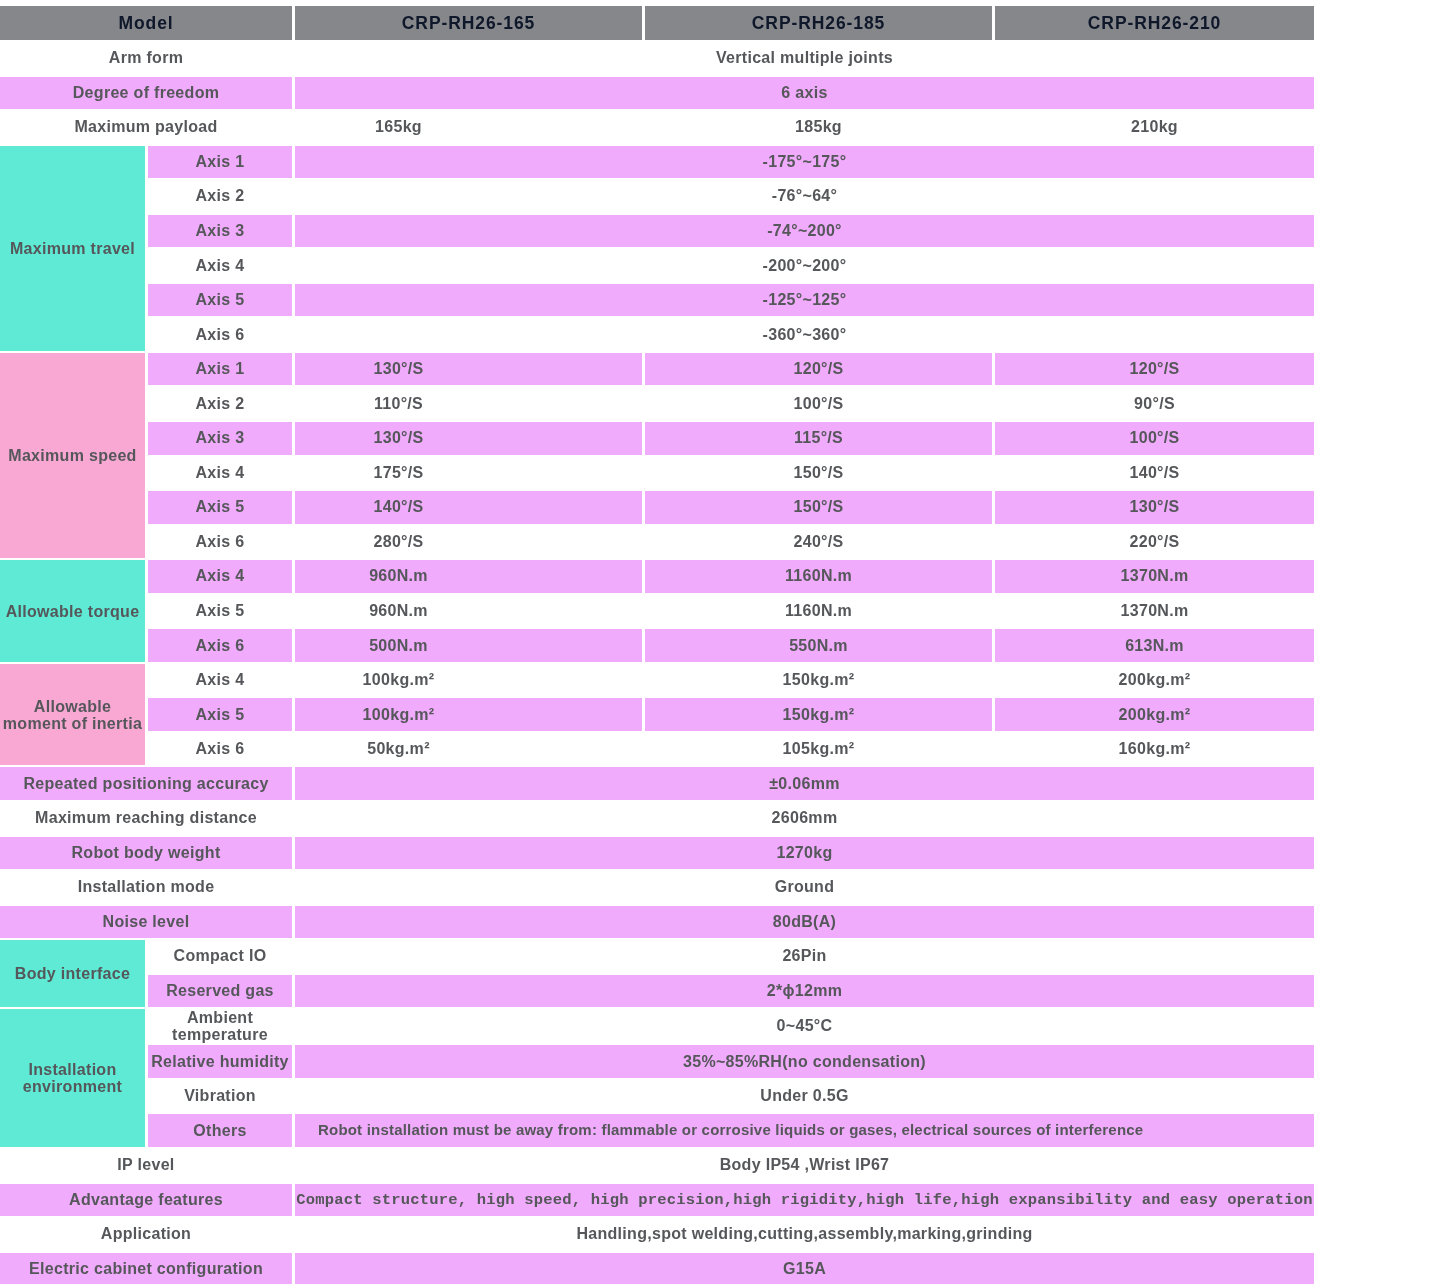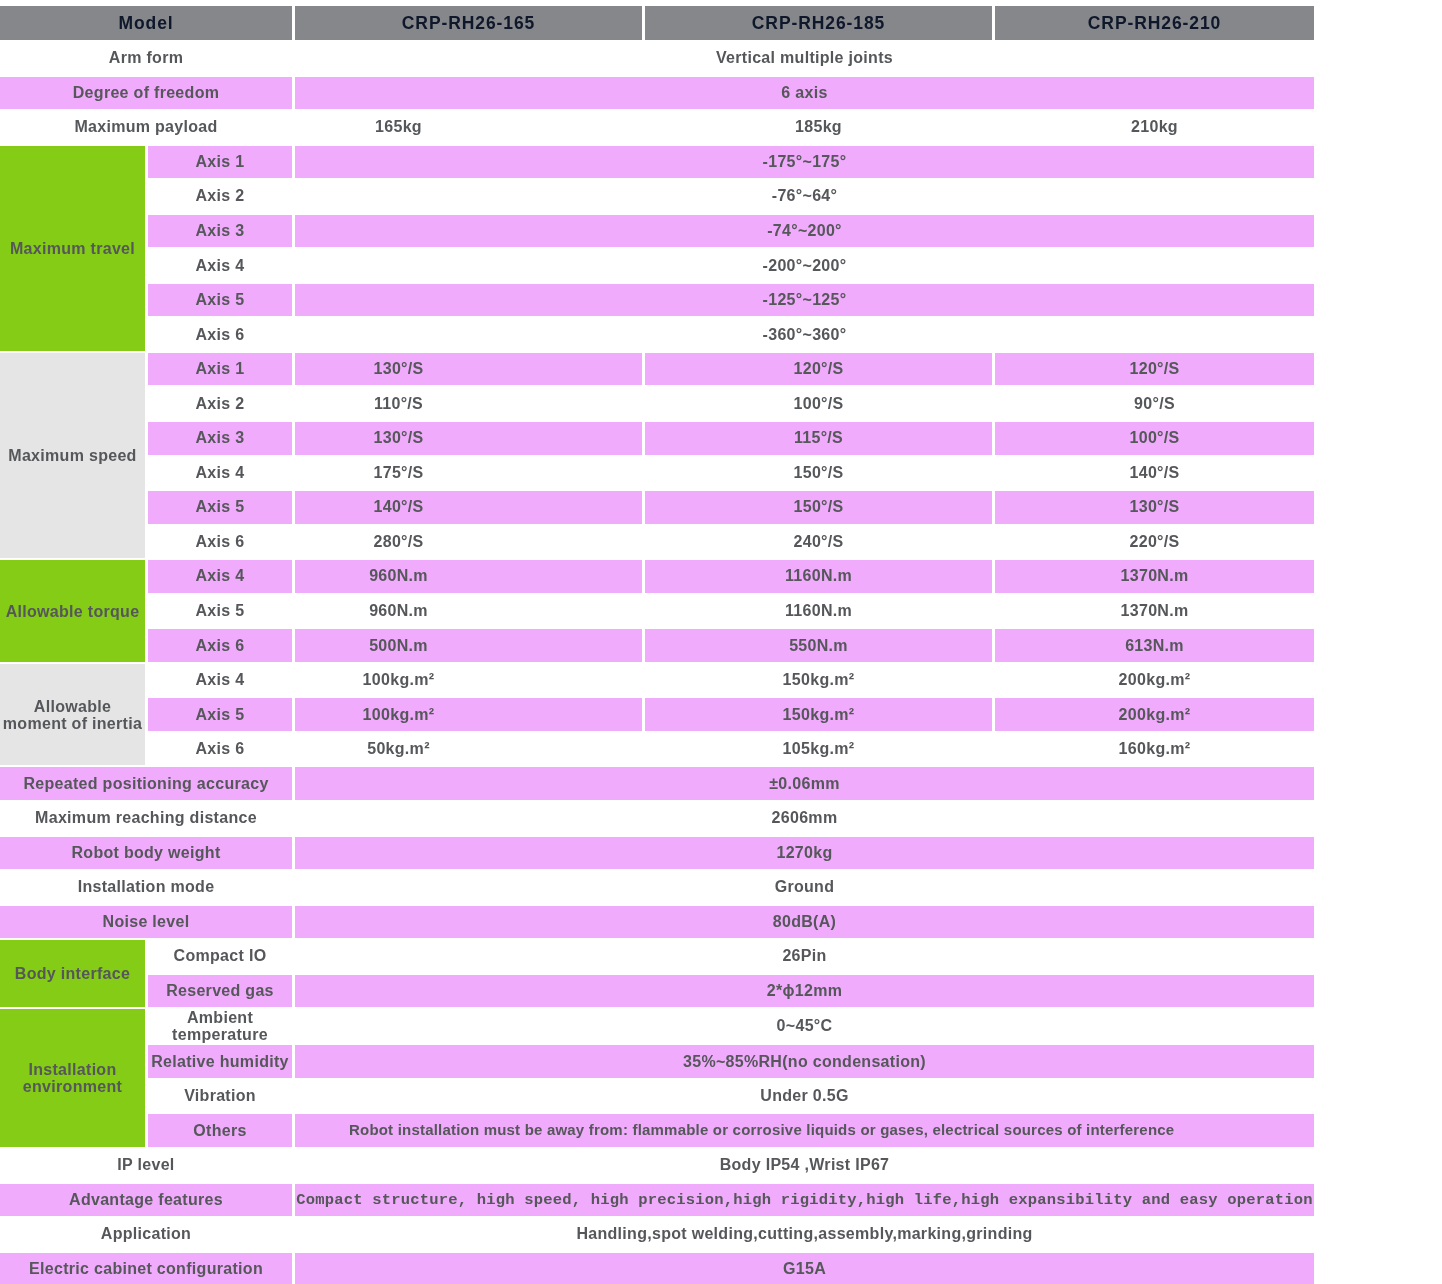--- a/index.html
+++ b/index.html
@@ -10,26 +10,26 @@
   .wrap{padding-top:6px;}
   table{border-collapse:separate;border-spacing:0;table-layout:fixed;width:1317px;}
   td{
     box-sizing:border-box;height:34.55px;padding:0;
     border-right:3px solid #fff;border-bottom:2px solid #fff;
     font-weight:bold;font-size:16px;letter-spacing:0.3px;
     text-align:center;vertical-align:middle;
   }
   tr.hdr td{height:36px;background:#85878a;color:#0f172a;font-size:17.5px;letter-spacing:0.9px;}
   td.g{background:#f0abfc;}           
-  td.gd{background:#84cc16;}          
-  td.gl{background:#e5e5e5;text-align:center;}          
+  td.gd{background:#5eead4;}          
+  td.gl{background:#f9a8d4;text-align:center;}          
   td.off{padding-right:140px;}        
   td.two{line-height:17px;}
   td.small{font-size:15.5px;letter-spacing:0.2px;font-family:Liberation Mono, monospace;}
-  td.leftval{text-align:left;padding-left:54px;padding-right:10px;
+  td.leftval{text-align:left;padding-left:23px;padding-right:10px;
              font-size:15px;line-height:16.5px;letter-spacing:0.2px;}
 </style>
 </head>
 <body>
 
 <div class="wrap">
 <table>
   <colgroup>
     <col style="width:148px">
         <col style="width:147px">

